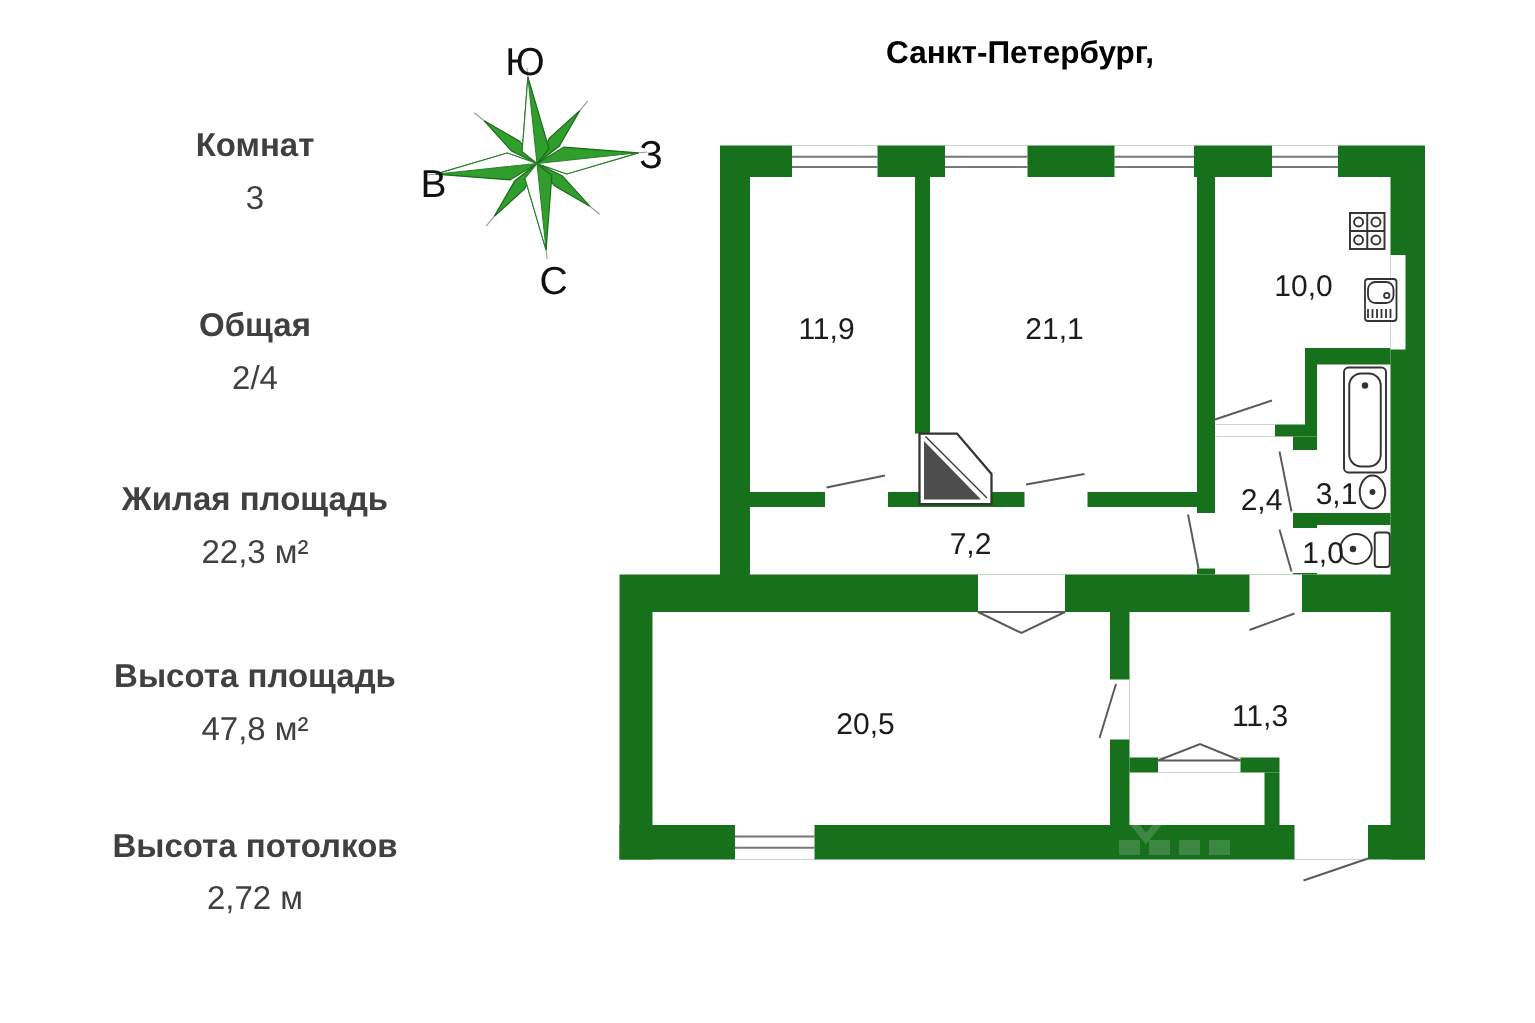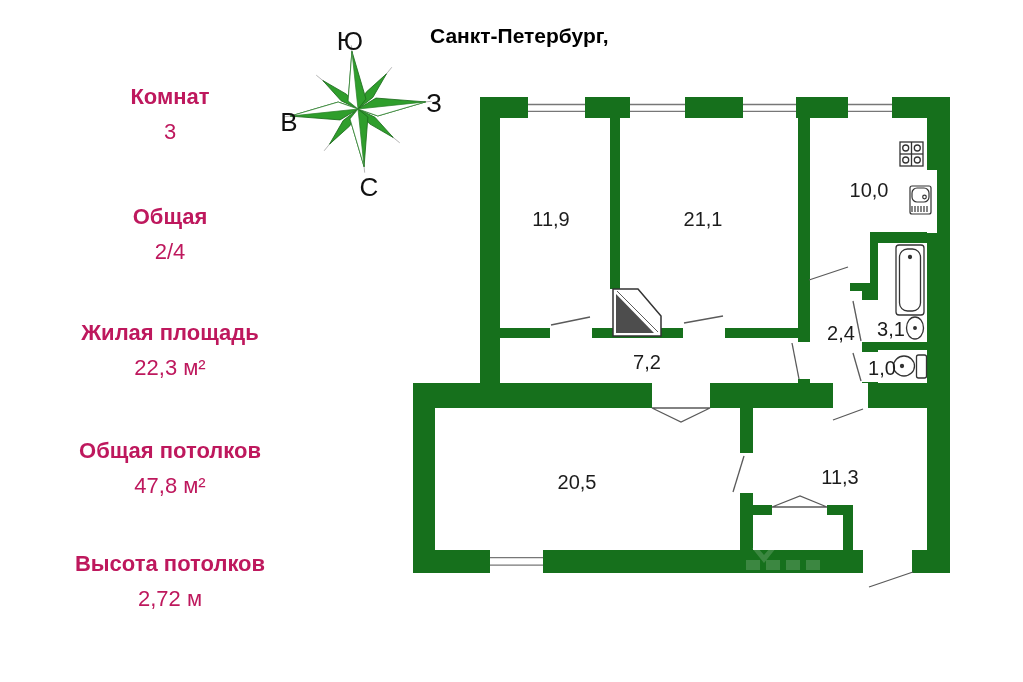--- a/index.html
+++ b/index.html
@@ -1,21 +1,21 @@
 <!DOCTYPE html>
 <html><head>
 <meta charset="utf-8">
 <style>
   html,body{margin:0;padding:0;background:#ffffff;width:1023px;height:682px;overflow:hidden;
     font-family:"Liberation Sans",sans-serif;}
   #stage{position:relative;width:1023px;height:682px;background:#fff;}
-  .title{position:absolute;top:22px;left:430px;width:500px;text-align:left;
+  .title{position:absolute;top:22px;left:430px;width:500px;text-align:center;
     font-weight:bold;font-size:21px;line-height:28px;color:#000;}
   .stats{position:absolute;left:20px;top:0;width:300px;}
-  .stat{position:absolute;left:0;width:300px;text-align:center;color:#be185d;}
+  .stat{position:absolute;left:0;width:300px;text-align:center;color:#404040;}
   .stat .lbl{font-weight:bold;font-size:22px;}
   .stat .val{font-size:22px;margin-top:9px;}
   .s0{top:84px}.s1{top:204px}.s2{top:320px}.s3{top:438px}.s4{top:551px}
   svg{position:absolute;left:0;top:0;}
   text.room{font-size:20px;fill:#1c1c1c;font-family:"Liberation Sans",sans-serif;}
   text.compass{font-size:26px;fill:#111;font-family:"Liberation Sans",sans-serif;}
 </style>
 </head>
 <body>
 
@@ -32,21 +32,21 @@
     </div>
     <div class="stat s1">
       <div class="lbl">Общая</div>
       <div class="val">2/4</div>
     </div>
     <div class="stat s2">
       <div class="lbl">Жилая площадь</div>
       <div class="val">22,3 м²</div>
     </div>
     <div class="stat s3">
-      <div class="lbl">Общая потолков</div>
+      <div class="lbl">Высота площадь</div>
       <div class="val">47,8 м²</div>
     </div>
     <div class="stat s4">
       <div class="lbl">Высота потолков</div>
       <div class="val">2,72 м</div>
     </div>
   </div>
 
   <svg width="1023" height="682" viewBox="0 0 1023 682">
 

